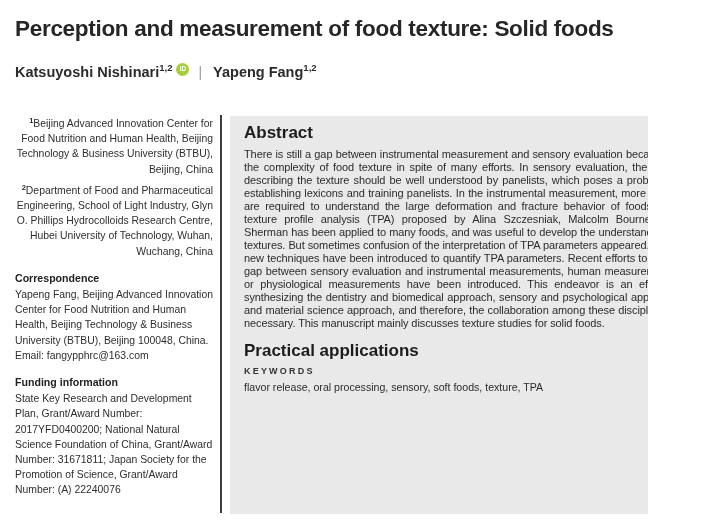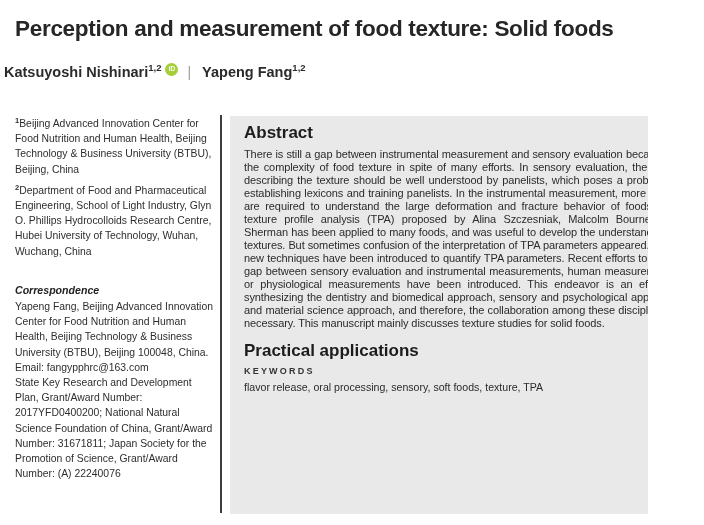--- a/index.html
+++ b/index.html
@@ -11,21 +11,21 @@
     font-family:"Liberation Sans", sans-serif;
     color:#2e2e2e;
     overflow:hidden;
   }
   .title {
     position:absolute; left:15px; top:16px; width:680px;
     font-size:22.5px; font-weight:700; letter-spacing:-0.3px;
     color:#262626;
   }
   .authors {
-    position:absolute; left:4px; top:64px;
+    position:absolute; left:15px; top:64px;
     font-size:14.5px; font-weight:700; color:#2b2b2b;
     display:flex; align-items:center;
   }
   .authors sup { font-size:9.5px; font-weight:700; vertical-align:super; line-height:0; }
   .orcid {
     display:inline-flex; align-items:center; justify-content:center;
     width:13px; height:13px; border-radius:50%;
     background:#a6ce39; margin-left:4px; margin-top:-6px;
     cursor:pointer;
   }
@@ -34,24 +34,24 @@
   }
   .author-sep {
     color:#9a9a9a; font-weight:400; font-size:14px;
     margin:0 11px 0 9px;
   }
   .left-col {
     position:absolute; left:15px; top:116px; width:198px;
     font-size:10.4px; line-height:15.2px; color:#2e2e2e;
   }
   .left-col p sup { font-size:7.5px; vertical-align:super; line-height:0; font-weight:700; }
-  .aff { margin-bottom:6px; }
+  .aff { margin-bottom:6px;text-align:right; }
   .left-col h3 {
     font-size:10.6px; font-weight:700; color:#222222;
-    margin-top:24px; margin-bottom:1px;font-style:italic;
+    margin-top:12px; margin-bottom:1px;
   }
   .divider {
     position:absolute; left:220px; top:115px;
     width:2px; height:398px; background:#3d3d3d;
   }
   .abstract-box {
     position:absolute; left:230px; top:116px;
     width:462px; height:398px;
     background:#e9e9e9;
     padding:7px 13px 0 14px;
@@ -91,20 +91,21 @@
   </div>
 
   <aside class="left-col">
     <p class="aff"><sup>1</sup><span>Beijing Advanced Innovation Center for Food Nutrition and Human Health, Beijing Technology &amp; Business University (BTBU), Beijing, China</span></p>
     <p class="aff"><sup>2</sup><span>Department of Food and Pharmaceutical Engineering, School of Light Industry, Glyn O. Phillips Hydrocolloids Research Centre, Hubei University of Technology, Wuhan, Wuchang, China</span></p>
 
     <h3>Correspondence</h3>
     <p>Yapeng Fang, Beijing Advanced Innovation Center for Food Nutrition and Human Health, Beijing Technology &amp; Business University (BTBU), Beijing 100048, China.</p>
     <p>Email: fangypphrc@163.com</p>
 
+    <h3>Funding information</h3>
     <p>State Key Research and Development Plan, Grant/Award Number: 2017YFD0400200; National Natural Science Foundation of China, Grant/Award Number: 31671811; Japan Society for the Promotion of Science, Grant/Award Number: (A) 22240076</p>
   </aside>
 
   <div class="divider"></div>
 
   <section class="abstract-box">
     <h2>Abstract</h2>
     <p class="body-just">There is still a gap between instrumental measurement and sensory evaluation because of the complexity of food texture in spite of many efforts. In sensory evaluation, the terms describing the texture should be well understood by panelists, which poses a problem of establishing lexicons and training panelists. In the instrumental measurement, more efforts are required to understand the large deformation and fracture behavior of foods. The texture profile analysis (TPA) proposed by Alina Szczesniak, Malcolm Bourne, and Sherman has been applied to many foods, and was useful to develop the understanding of textures. But sometimes confusion of the interpretation of TPA parameters appeared. Many new techniques have been introduced to quantify TPA parameters. Recent efforts to fill the gap between sensory evaluation and instrumental measurements, human measurements, or physiological measurements have been introduced. This endeavor is an effort of synthesizing the dentistry and biomedical approach, sensory and psychological approach, and material science approach, and therefore, the collaboration among these disciplines is necessary. This manuscript mainly discusses texture studies for solid foods.</p>
 
     <h2 class="practical-head">Practical applications</h2>

